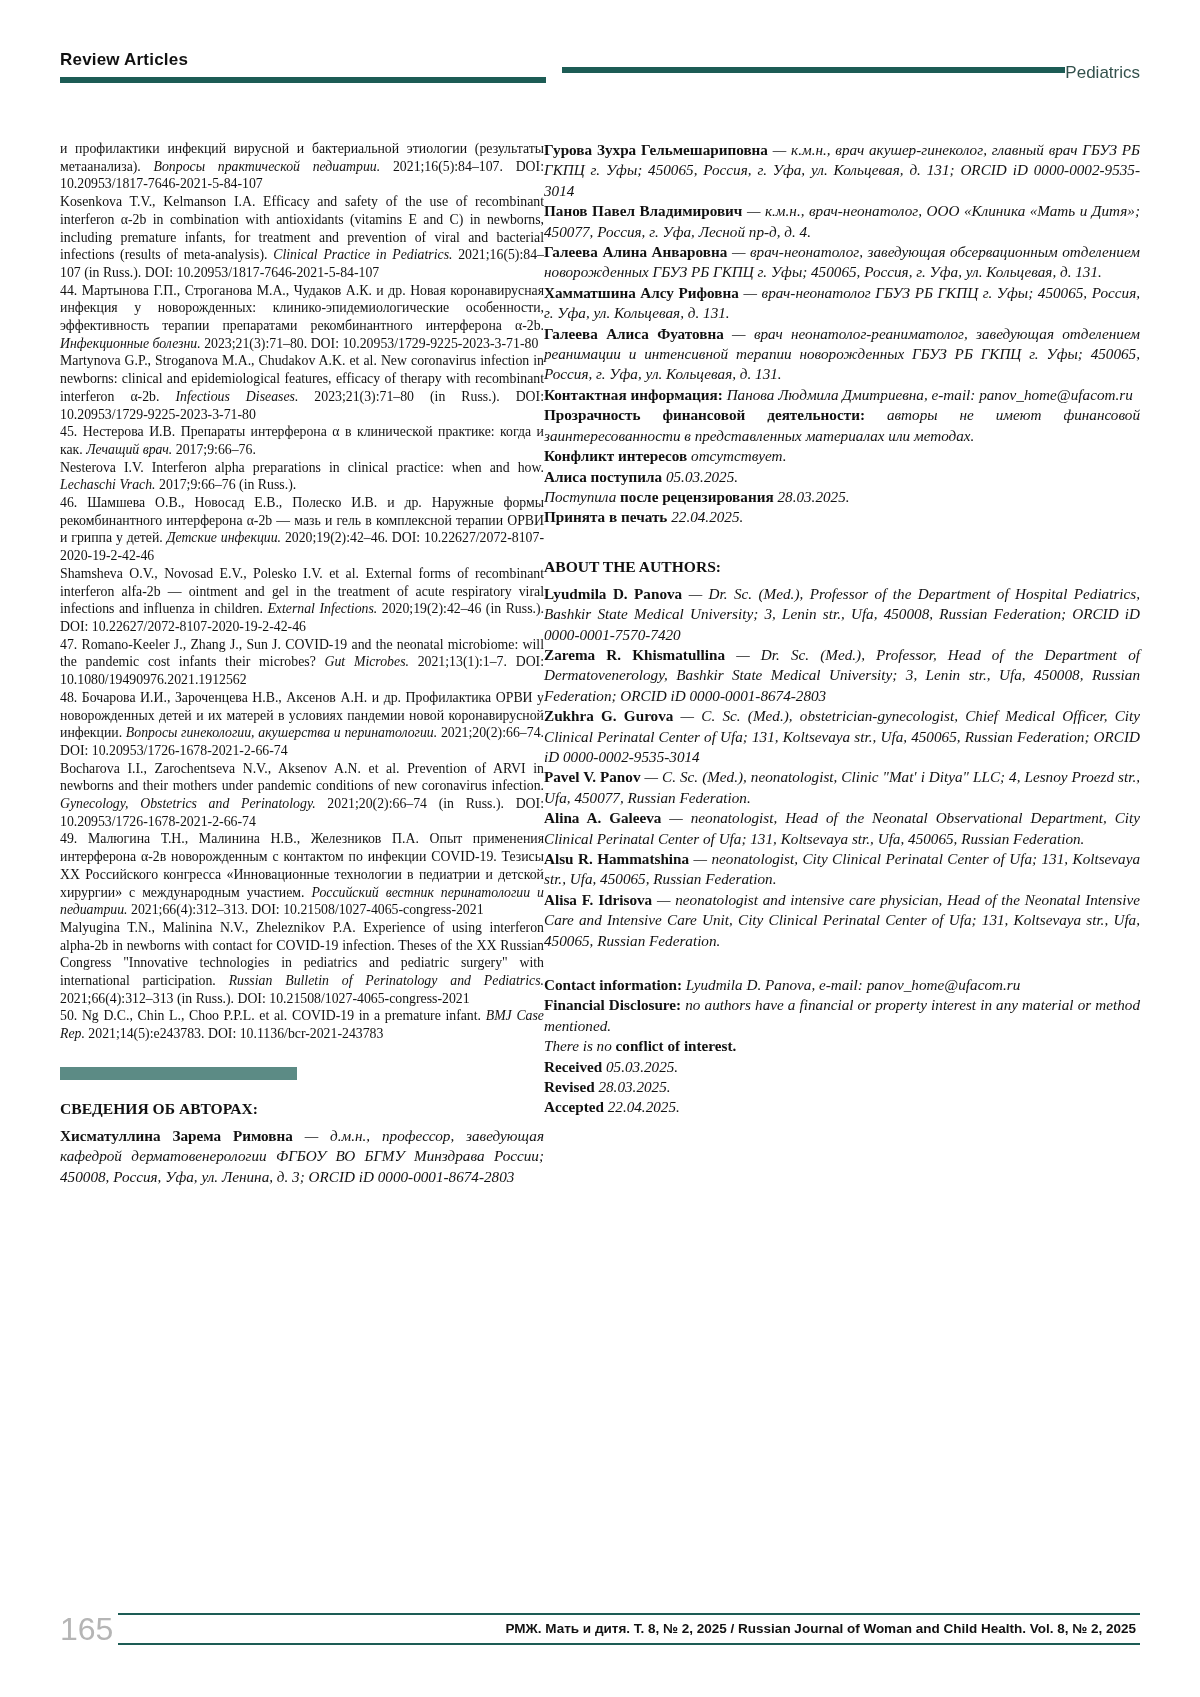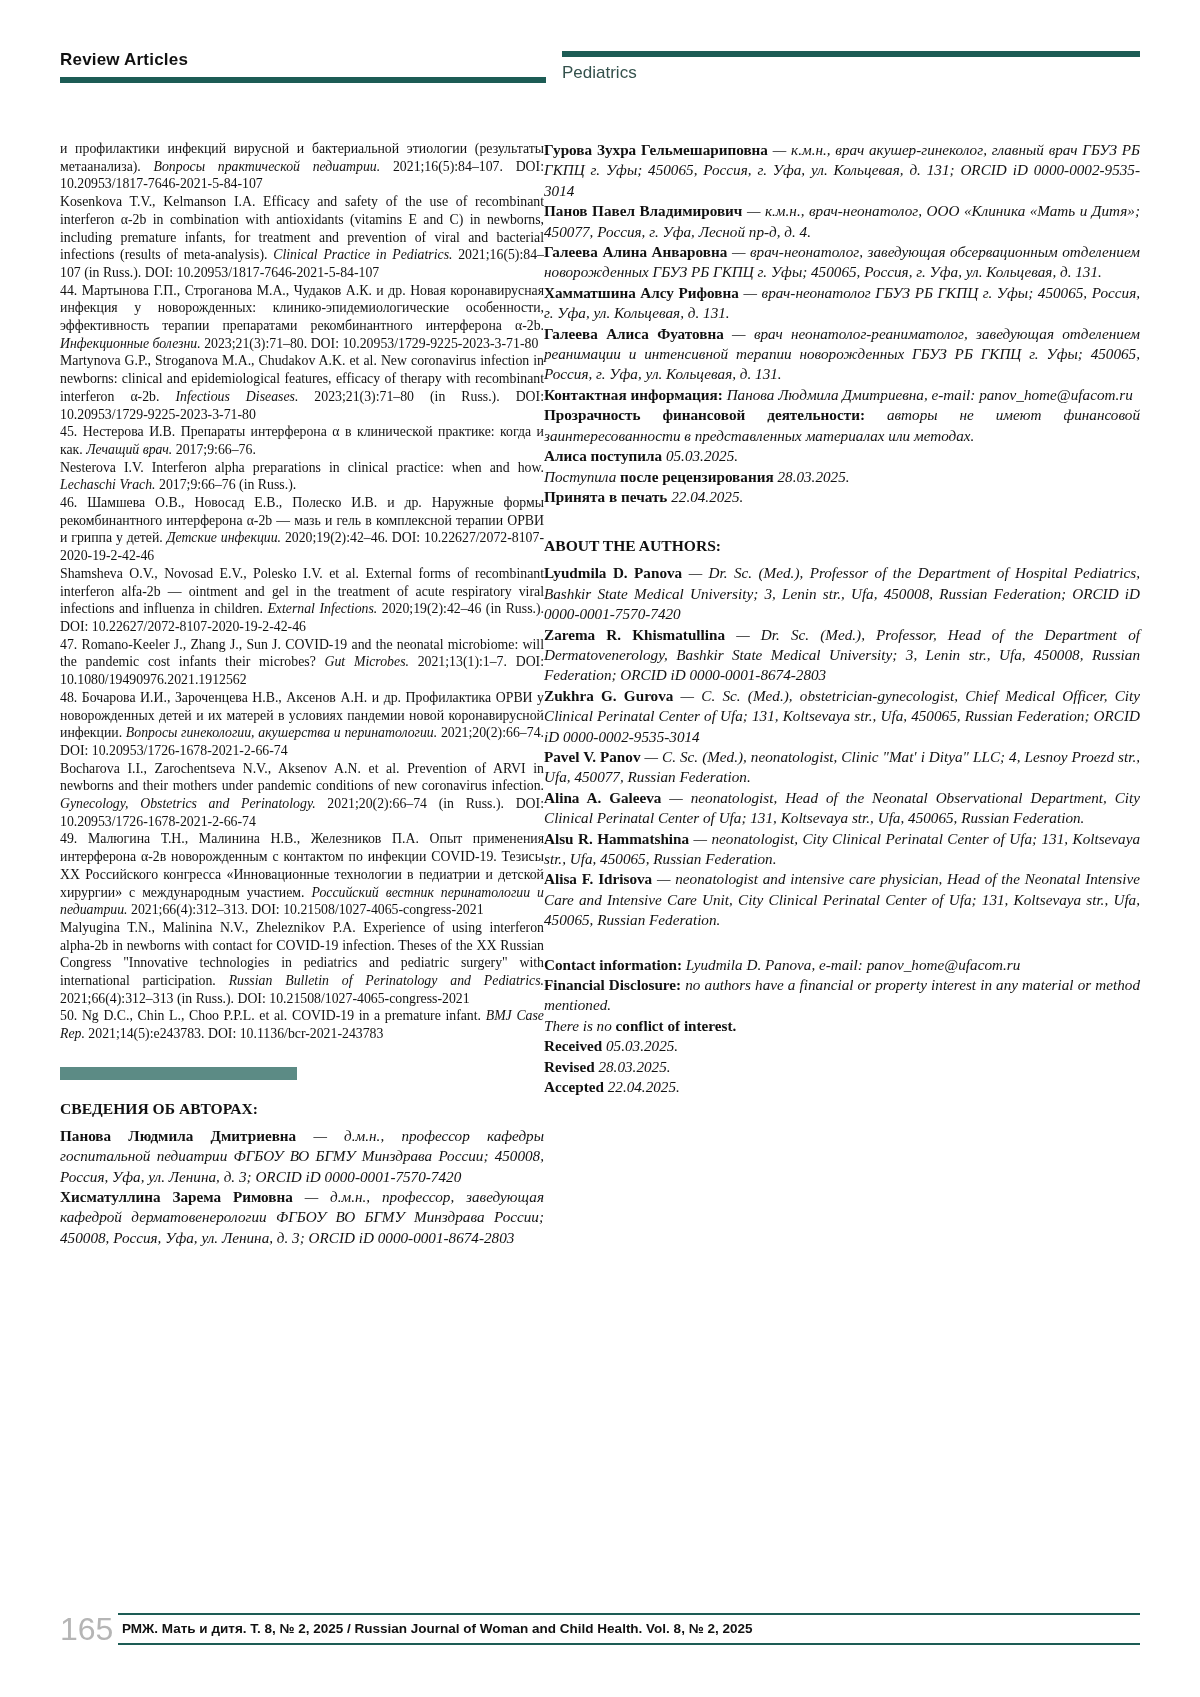--- a/index.html
+++ b/index.html
@@ -23,22 +23,22 @@
     font-size: 17px;
     letter-spacing: .2px;
     color: #111;
     padding-bottom: 7px;
   }
   .header-rule-left { height: 6px; background: var(--accent, #1d5c55); }
   .header-right {
     flex: 1;
     padding-left: 16px;
     display: flex;
-    flex-direction: column;
-    align-items: flex-start;
+    flex-direction: row;
+    align-items: center;
   }
   .header-rule-right { height: 6px; width: 100%; background: var(--accent, #1d5c55); margin-bottom: 6px; }
   .header-title-right {
     font-family: "Liberation Sans", sans-serif;
     font-size: 17px;
     color: #33514c;
   }
   
   .content { display: flex; margin-top: 57px; }
   .col-left { width: 484px; flex: none; }
@@ -87,21 +87,21 @@
     line-height: 1;
     color: var(--page_number, #b5b5b5);
     width: 58px;
     flex: none;
   }
   .footer-box {
     flex: 1;
     border-top: 2px solid var(--accent, #1d5c55);
     border-bottom: 2px solid var(--accent, #1d5c55);
     padding: 6px 4px 7px 4px;
-    text-align: left;
+    text-align: right;
     font-family: "Liberation Sans", sans-serif;
     font-weight: bold;
     font-size: 13.5px;
     color: #111;
   }
 </style>
 </head>
 <body>
 
 <div class="page">
@@ -132,36 +132,36 @@
           <p class="ref"><span class="s-n">47. Romano-Keeler J., Zhang J., Sun J. COVID-19 and the neonatal microbiome: will the pandemic cost infants their microbes? </span><span class="s-i">Gut Microbes. </span><span class="s-n">2021;13(1):1–7. DOI: 10.1080/19490976.2021.1912562</span></p>
           <p class="ref"><span class="s-n">48. Бочарова И.И., Зароченцева Н.В., Аксенов А.Н. и др. Профилактика ОРВИ у новорожденных детей и их матерей в условиях пандемии новой коронавирусной инфекции. </span><span class="s-i">Вопросы гинекологии, акушерства и перинатологии. </span><span class="s-n">2021;20(2):66–74. DOI: 10.20953/1726-1678-2021-2-66-74</span></p>
           <p class="ref"><span class="s-n">Bocharova I.I., Zarochentseva N.V., Aksenov A.N. et al. Prevention of ARVI in newborns and their mothers under pandemic conditions of new coronavirus infection. </span><span class="s-i">Gynecology, Obstetrics and Perinatology. </span><span class="s-n">2021;20(2):66–74 (in Russ.). DOI: 10.20953/1726-1678-2021-2-66-74</span></p>
           <p class="ref"><span class="s-n">49. Малюгина Т.Н., Малинина Н.В., Железников П.А. Опыт применения интерферона α-2в новорожденным с контактом по инфекции COVID-19. Тезисы XX Российского конгресса «Инновационные технологии в педиатрии и детской хирургии» с международным участием. </span><span class="s-i">Российский вестник перинатологии и педиатрии. </span><span class="s-n">2021;66(4):312–313. DOI: 10.21508/1027-4065-congress-2021</span></p>
           <p class="ref"><span class="s-n">Malyugina T.N., Malinina N.V., Zheleznikov P.A. Experience of using interferon alpha-2b in newborns with contact for COVID-19 infection. Theses of the XX Russian Congress "Innovative technologies in pediatrics and pediatric surgery" with international participation. </span><span class="s-i">Russian Bulletin of Perinatology and Pediatrics. </span><span class="s-n">2021;66(4):312–313 (in Russ.). DOI: 10.21508/1027-4065-congress-2021</span></p>
           <p class="ref"><span class="s-n">50. Ng D.C., Chin L., Choo P.P.L. et al. COVID-19 in a premature infant. </span><span class="s-i">BMJ Case Rep. </span><span class="s-n">2021;14(5):e243783. DOI: 10.1136/bcr-2021-243783</span></p>
         </div>
       <div class="divider-bar"></div>
       <h3 class="section-title">СВЕДЕНИЯ ОБ АВТОРАХ:</h3>
       <div>
-          <p class="author-par"><span class="s-b">Панова Людмила Дмитриевна </span><span class="s-i">— д.м.н., профессор кафедры госпитальной педиатрии ФГБОУ ВО БГМУ Минздрава России; 450008, Россия, Уфа, ул. Ленина, д. 3; ORCID iD 0000-0001-7570-7420</span></p>
           <p class="author-par"><span class="s-b">Хисматуллина Зарема Римовна </span><span class="s-i">— д.м.н., профессор, заведующая кафедрой дерматовенерологии ФГБОУ ВО БГМУ Минздрава России; 450008, Россия, Уфа, ул. Ленина, д. 3; ORCID iD 0000-0001-8674-2803</span></p>
         </div>
     </section>
 
     <section class="col col-right">
       <div>
           <p class="author-par"><span class="s-b">Гурова Зухра Гельмешариповна </span><span class="s-i">— к.м.н., врач акушер-гинеколог, главный врач ГБУЗ РБ ГКПЦ г. Уфы; 450065, Россия, г. Уфа, ул. Кольцевая, д. 131; ORCID iD 0000-0002-9535-3014</span></p>
           <p class="author-par"><span class="s-b">Панов Павел Владимирович </span><span class="s-i">— к.м.н., врач-неонатолог, ООО «Клиника «Мать и Дитя»; 450077, Россия, г. Уфа, Лесной пр-д, д. 4.</span></p>
           <p class="author-par"><span class="s-b">Галеева Алина Анваровна </span><span class="s-i">— врач-неонатолог, заведующая обсервационным отделением новорожденных ГБУЗ РБ ГКПЦ г. Уфы; 450065, Россия, г. Уфа, ул. Кольцевая, д. 131.</span></p>
           <p class="author-par"><span class="s-b">Хамматшина Алсу Рифовна </span><span class="s-i">— врач-неонатолог ГБУЗ РБ ГКПЦ г. Уфы; 450065, Россия, г. Уфа, ул. Кольцевая, д. 131.</span></p>
           <p class="author-par"><span class="s-b">Галеева Алиса Фуатовна </span><span class="s-i">— врач неонатолог-реаниматолог, заведующая отделением реанимации и интенсивной терапии новорожденных ГБУЗ РБ ГКПЦ г. Уфы; 450065, Россия, г. Уфа, ул. Кольцевая, д. 131.</span></p>
         </div>
       <div>
           <p class="author-par"><span class="s-b">Контактная информация: </span><span class="s-i">Панова Людмила Дмитриевна, e-mail: panov_home@ufacom.ru</span></p>
           <p class="author-par"><span class="s-b">Прозрачность финансовой деятельности: </span><span class="s-i">авторы не имеют финансовой заинтересованности в представленных материалах или методах.</span></p>
+          <p class="author-par"><span class="s-b">Конфликт интересов </span><span class="s-i">отсутствует.</span></p>
           <p class="author-par"><span class="s-b">Алиса поступила </span><span class="s-i">05.03.2025.</span></p>
           <p class="author-par"><span class="s-i">Поступила </span><span class="s-b">после рецензирования </span><span class="s-i">28.03.2025.</span></p>
           <p class="author-par"><span class="s-b">Принята в печать </span><span class="s-i">22.04.2025.</span></p>
         </div>
       <h3 class="section-title en-title">ABOUT THE AUTHORS:</h3>
       <div>
           <p class="author-par"><span class="s-b">Lyudmila D. Panova </span><span class="s-i">— Dr. Sc. (Med.), Professor of the Department of Hospital Pediatrics, Bashkir State Medical University; 3, Lenin str., Ufa, 450008, Russian Federation; ORCID iD 0000-0001-7570-7420</span></p>
           <p class="author-par"><span class="s-b">Zarema R. Khismatullina </span><span class="s-i">— Dr. Sc. (Med.), Professor, Head of the Department of Dermatovenerology, Bashkir State Medical University; 3, Lenin str., Ufa, 450008, Russian Federation; ORCID iD 0000-0001-8674-2803</span></p>
           <p class="author-par"><span class="s-b">Zukhra G. Gurova </span><span class="s-i">— C. Sc. (Med.), obstetrician-gynecologist, Chief Medical Officer, City Clinical Perinatal Center of Ufa; 131, Koltsevaya str., Ufa, 450065, Russian Federation; ORCID iD 0000-0002-9535-3014</span></p>
           <p class="author-par"><span class="s-b">Pavel V. Panov </span><span class="s-i">— C. Sc. (Med.), neonatologist, Clinic "Mat' i Ditya" LLC; 4, Lesnoy Proezd str., Ufa, 450077, Russian Federation.</span></p>

